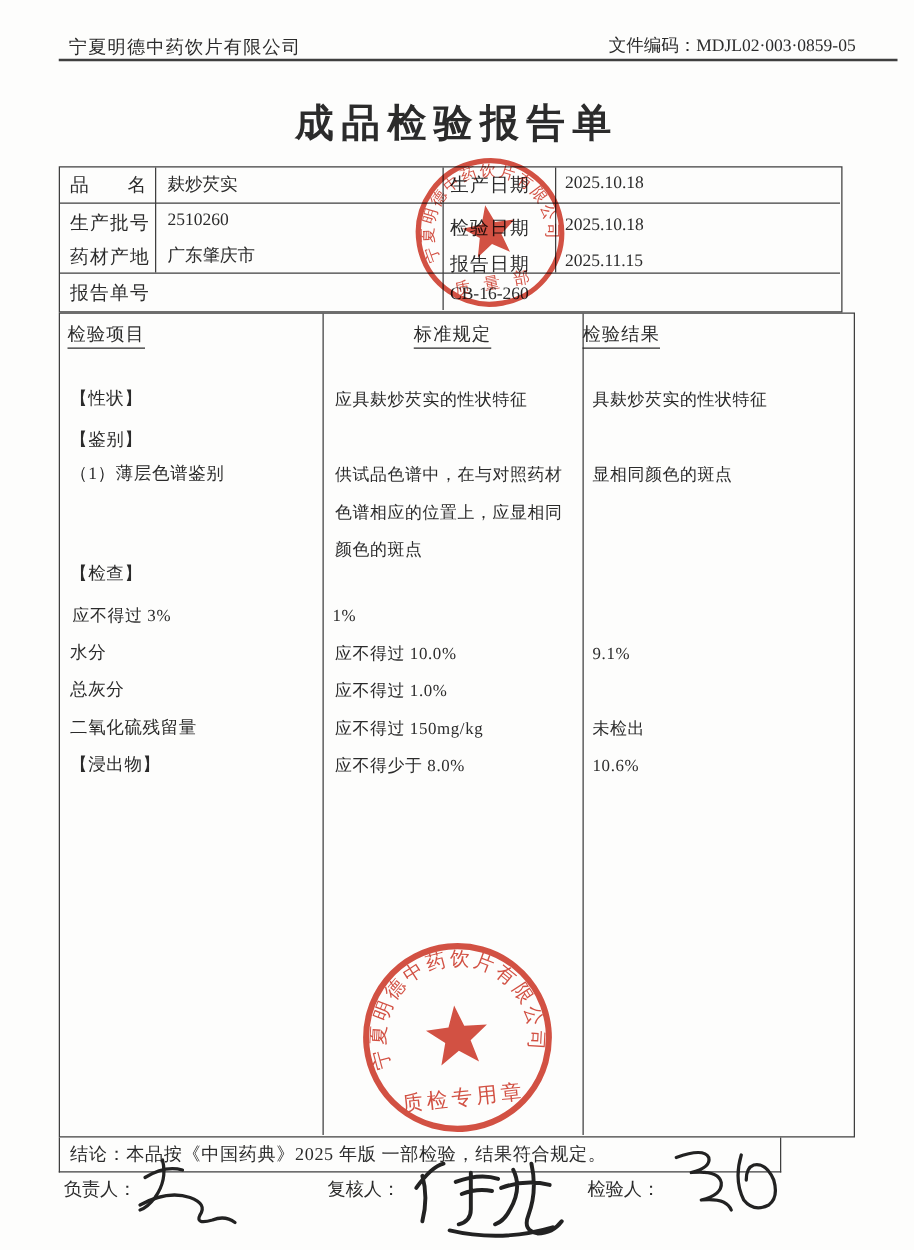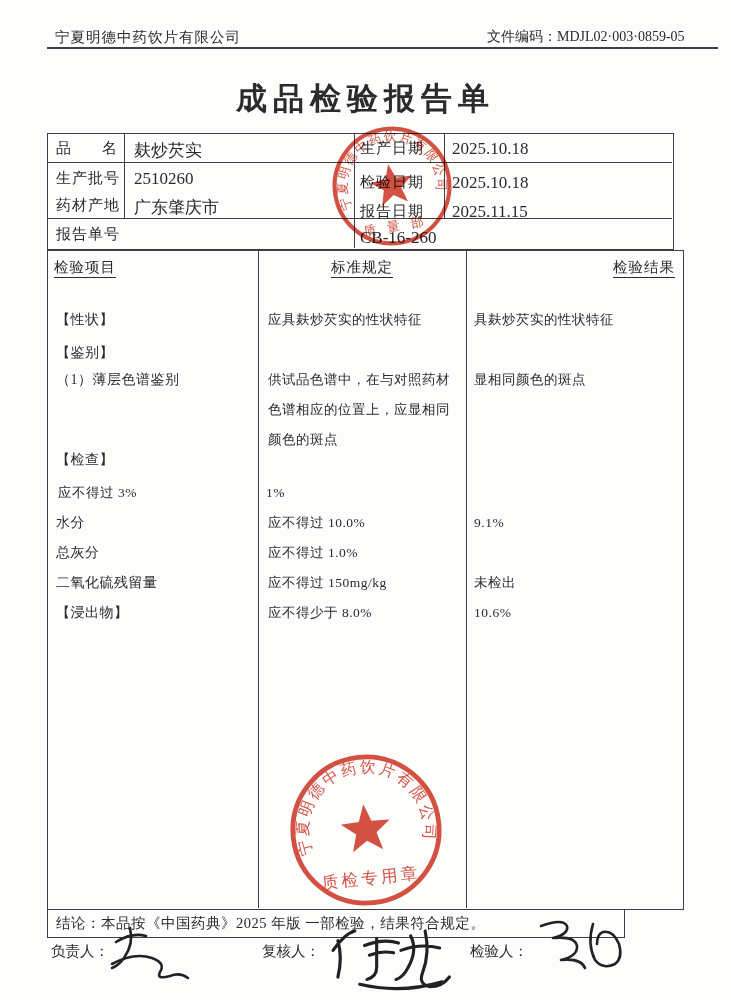--- a/index.html
+++ b/index.html
@@ -6,21 +6,21 @@
   body{
     width:731px;height:1000px;position:relative;overflow:hidden;
     background:#fdfdfc;color:#2b2b2b;
     font-family:"Liberation Serif","DejaVu Serif",serif;
   }
   .abs{position:absolute;}
   .hline{position:absolute;border-top:1.5px solid #3f3f3f;height:0;}
   .vline{position:absolute;border-left:1.5px solid #3f3f3f;width:0;}
   .box{position:absolute;border:1.5px solid #3f3f3f;box-sizing:border-box;}
   .lbl{font-size:15px;letter-spacing:1px;white-space:nowrap;}
-  .val{font-size:17px;white-space:nowrap;}
+  .val{font-size:14px;white-space:nowrap;}
   .spread{display:inline-block;width:62px;text-align:justify;text-align-last:justify;}
   .colhead .u{border-bottom:1px solid #2b2b2b;padding-bottom:2px;font-size:14.5px;letter-spacing:1px;}
   .trow{position:absolute;left:0;width:627px;display:grid;grid-template-columns:210px 208px 209px;}
   .trow .c1{padding-left:8px;font-size:14px;line-height:30px;letter-spacing:.5px;}
   .trow .c2{padding:0 12px 0 10px;font-size:13.5px;line-height:30px;letter-spacing:.5px;}
   .trow .c3{padding-left:8px;font-size:13.5px;line-height:30px;letter-spacing:.5px;}
   .stamp{position:absolute;mix-blend-mode:multiply;opacity:.88;}
   .sig path{stroke:#222;stroke-width:2.6;fill:none;stroke-linecap:round;stroke-linejoin:round;}
   .smalltext{font-size:14.5px;}
 </style>
@@ -60,21 +60,21 @@
   <div class="abs lbl" style="left:8px;top:91px;">报告单号</div>
   <div class="abs val" style="left:312px;top:94px;">CB-16-260</div>
 </div>
 
 <div class="box" style="left:47px;top:250px;width:637px;height:660px;">
   <div class="vline" style="left:210px;top:0;height:657px;"></div>
   <div class="vline" style="left:418px;top:0;height:657px;"></div>
 
   <div class="abs colhead" style="left:6px;top:7px;"><span class="u">检验项目</span></div>
   <div class="abs colhead" style="left:210px;top:7px;width:208px;text-align:center;"><span class="u">标准规定</span></div>
-  <div class="abs colhead" style="left:418px;top:7px;width:209px;text-align:right;"><span class="u">检验结果</span></div>
+  <div class="abs colhead" style="left:418px;top:7px;width:209px;text-align:left;"><span class="u">检验结果</span></div>
 
   <div class="trow" style="top:87px;">
     <div class="c1">【鉴别】</div>
     <div class="c2"></div>
     <div class="c3"></div>
   </div>
   <div class="trow" style="top:54px;">
     <div class="c1">【性状】</div>
     <div class="c2">应具麸炒芡实的性状特征</div>
     <div class="c3">具麸炒芡实的性状特征</div>

